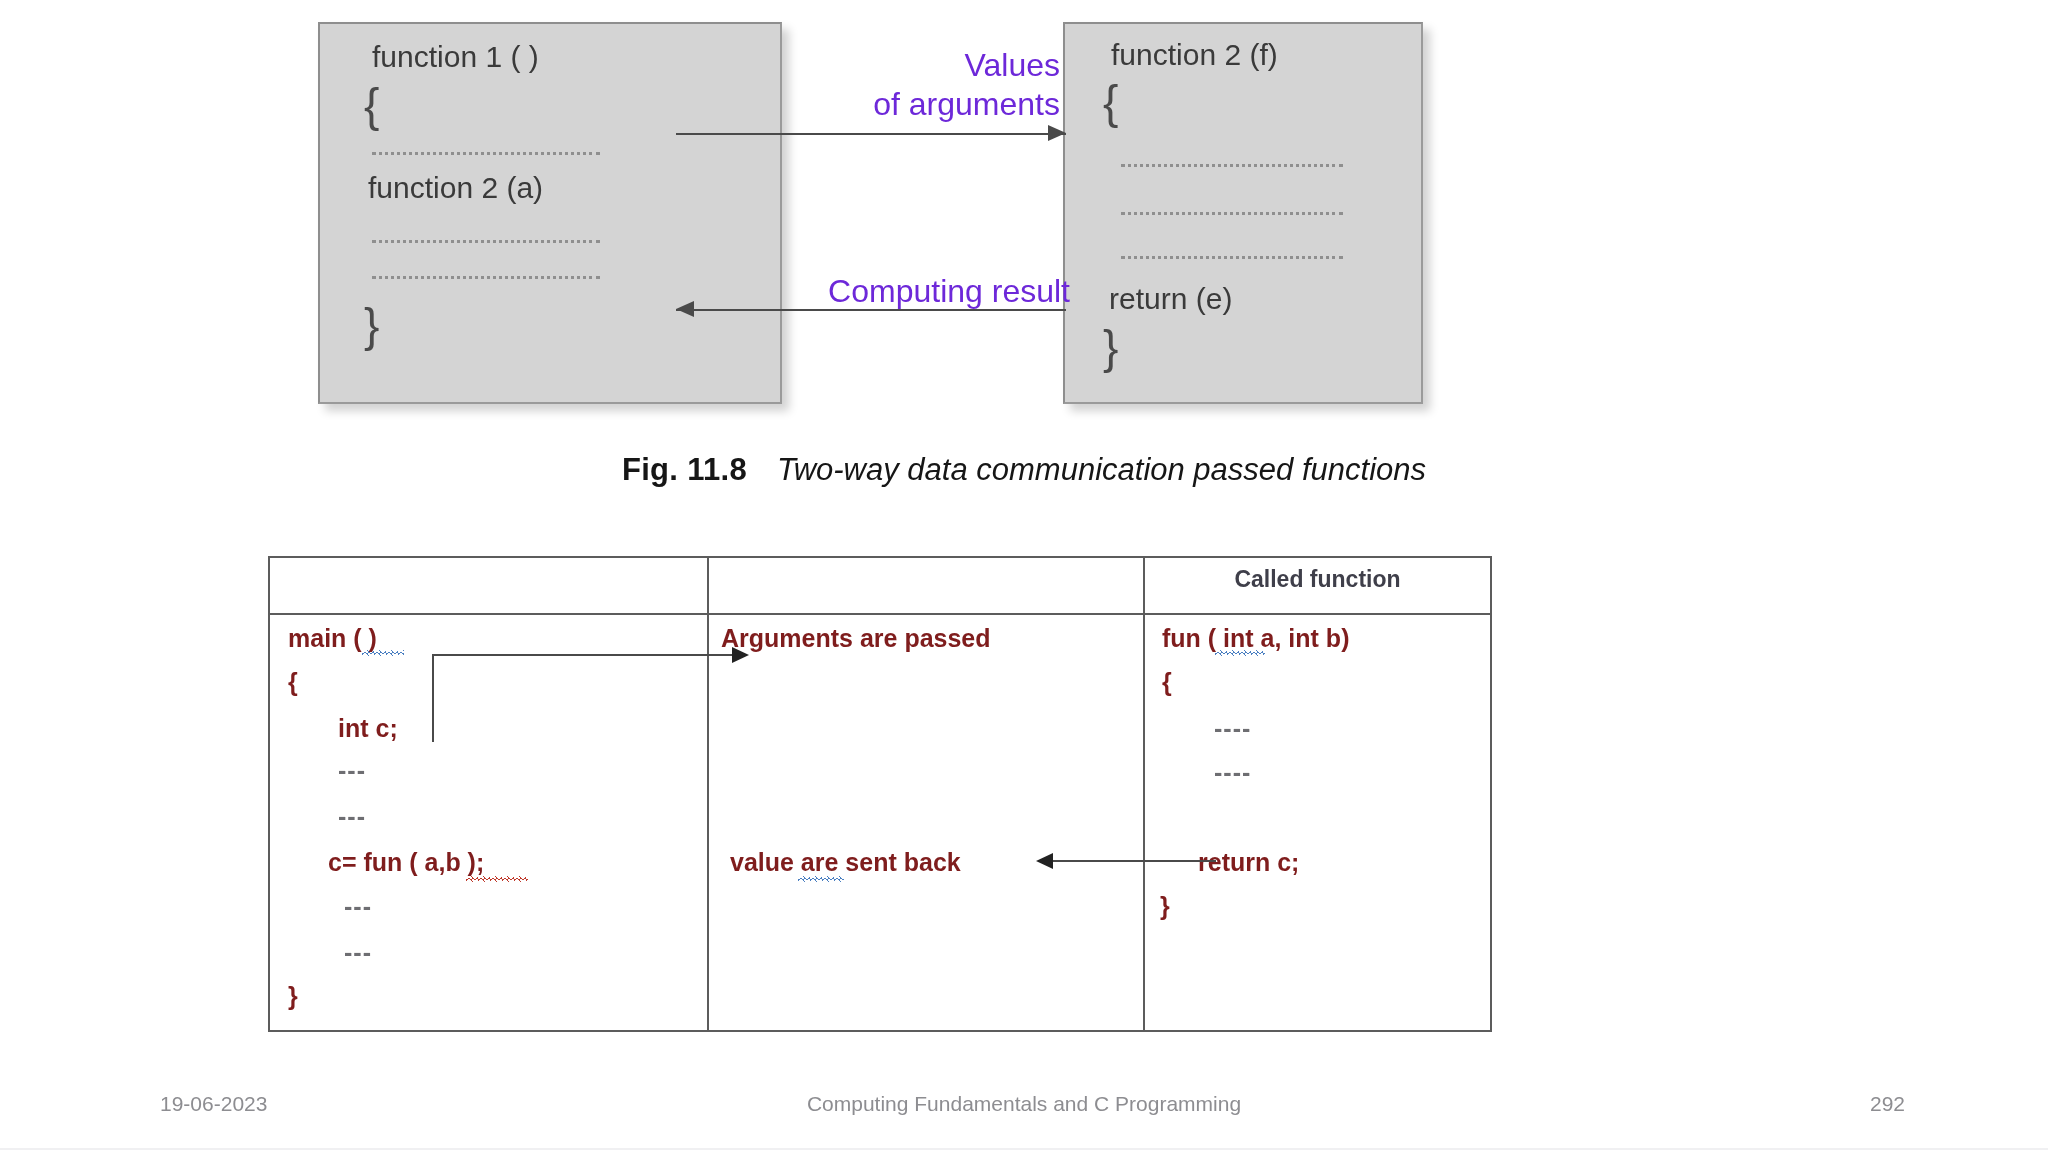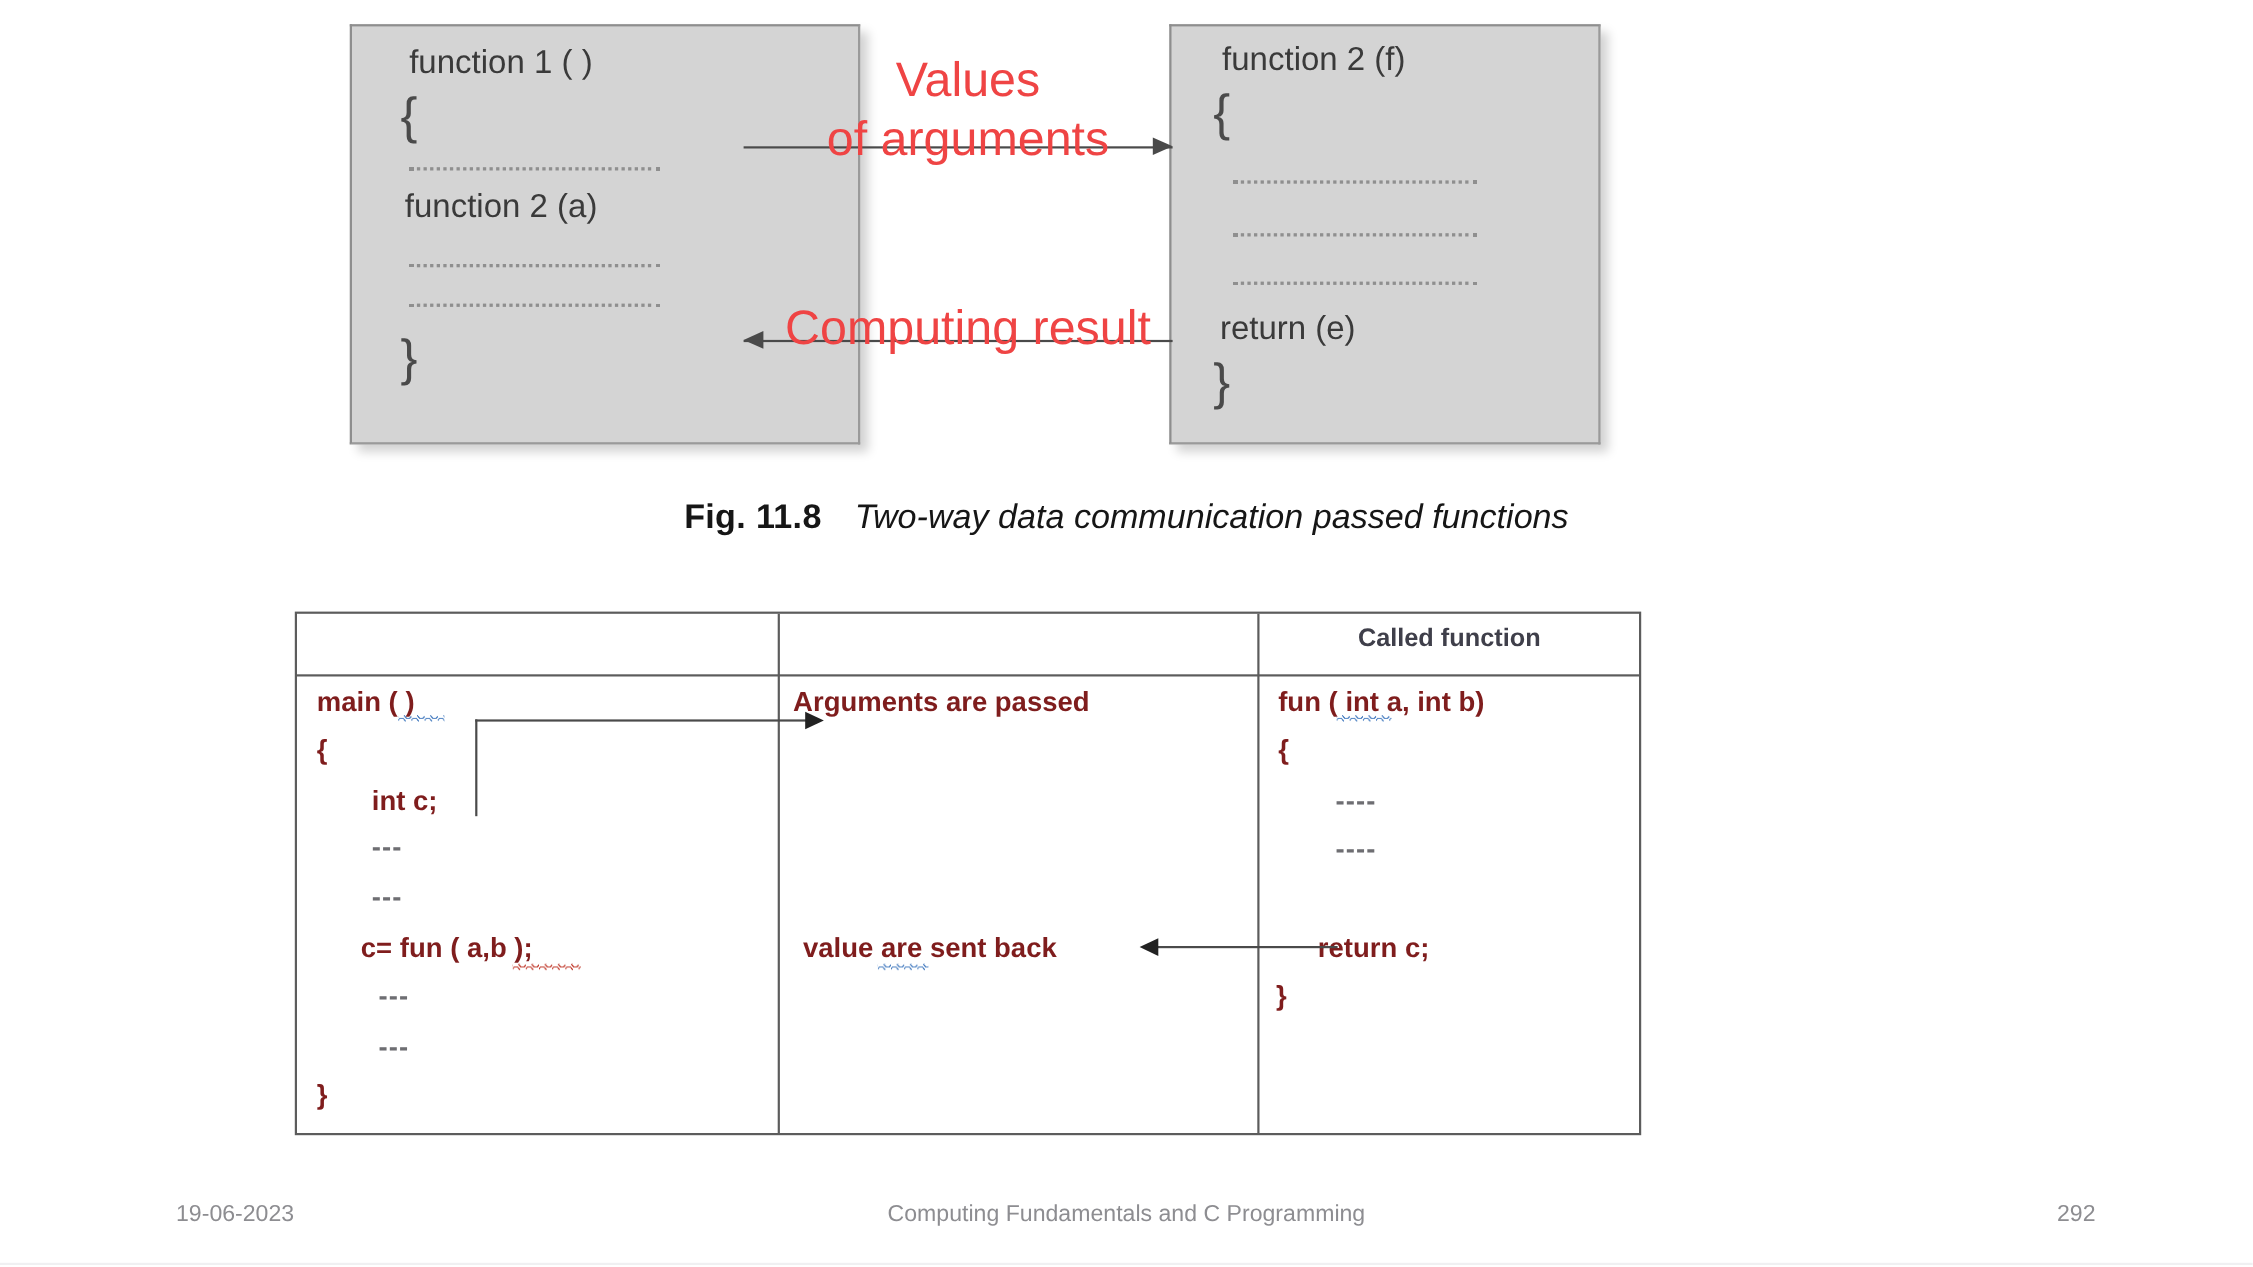--- a/index.html
+++ b/index.html
@@ -17,21 +17,21 @@
   .code-box{
     position:absolute;
     background:#d4d4d4;
     border:2px solid #9a9a9a;
     border-top-color:#8e8e8e;
     border-left-color:#8e8e8e;
     box-shadow:7px 7px 9px rgba(0,0,0,0.18);
     box-sizing:border-box;
   }
   #box-left{left:318px;top:22px;width:464px;height:382px;}
-  #box-right{left:1063px;top:22px;width:392px;height:382px;padding-left:23px;}
+  #box-right{left:1063px;top:22px;width:360px;height:382px;padding-left:23px;}
 
   .code-line{
     position:absolute;
     color:#3a3a3a;
     font-size:30px;
     white-space:nowrap;
     font-family:"Liberation Sans", sans-serif;
   }
   .brace{font-size:46px;line-height:1;color:#4a4a4a;}
   .dotline{
@@ -49,23 +49,23 @@
     border-bottom:8px solid transparent;
     border-left:18px solid #4a4a4a;
   }
   .arrow-left-head{
     border-top:8px solid transparent;
     border-bottom:8px solid transparent;
     border-right:18px solid #4a4a4a;
   }
   .fig-label{
     position:absolute;
-    color:#ef4444;
-    font-size:44px;
-    text-align:center;
+    color:#6d28d9;
+    font-size:32px;
+    text-align:right;
     line-height:1.22;
     white-space:pre-line;
   }
 
   #caption{
     position:absolute;
     left:0;top:452px;width:2048px;
     text-align:center;
     font-size:0;
   }

